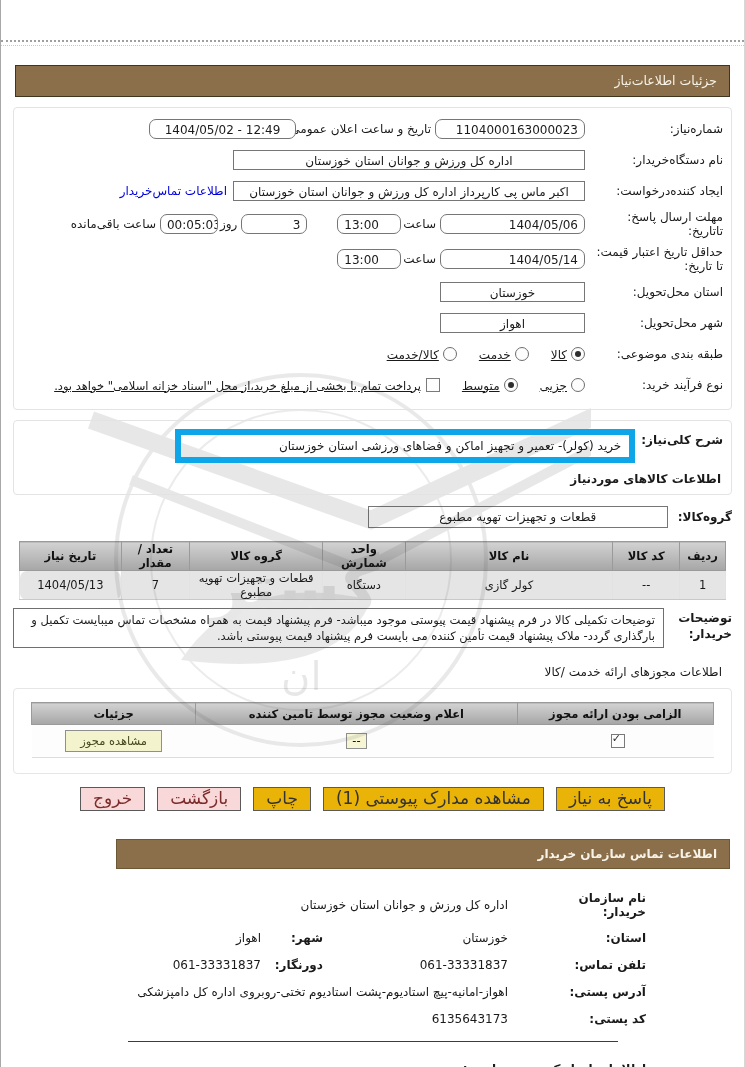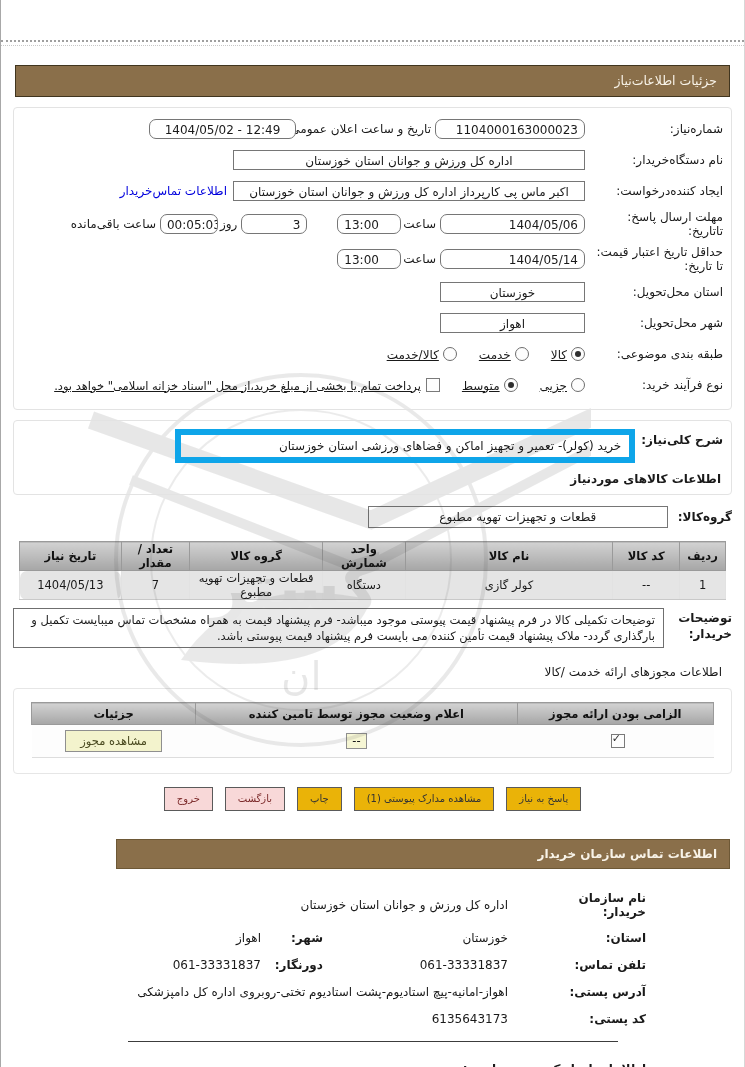--- a/index.html
+++ b/index.html
@@ -43,21 +43,21 @@
   .notes{margin:8px 12px 0 12px;display:flex;direction:rtl;align-items:stretch;}
   .noteslabel{font-weight:bold;width:68px;flex:0 0 68px;line-height:16px;padding-top:2px;}
   .notesbox{border:1px solid #6f6f6f;flex:1;padding:3px 8px;line-height:16px;font-size:11.5px;}
   .perm-title{margin:17px 22px 0 0;direction:rtl;}
   .perm-panel{margin:9px 12px 0 12px;border:1px solid #e6e6e6;border-radius:4px;padding:13px 17px 15px 17px;direction:rtl;}
   .perm-table{width:100%;direction:rtl;font-size:11.5px;}
   .perm-table td{background:#fdfdfd;border-bottom:1px solid #ddd;height:30px;text-align:center;vertical-align:middle;}
   .ybox{background:#f6f6d4;border:1px solid #8f8f8f;height:18px;line-height:18px;width:278px;margin:0 auto;text-align:right;padding:0 5px;direction:rtl;}
   .ybtn{display:inline-block;background:#f3f3cd;border:1px solid #8f8f8f;height:20px;line-height:20px;padding:0 14px;color:#4a4a21;cursor:pointer;}
   .actions{margin-top:13px;display:flex;direction:rtl;justify-content:center;gap:12px;}
-  .btn{border:1px solid #5a5a5a;height:22px;line-height:21px;padding:0 12px;font-size:10px;cursor:pointer;white-space:nowrap;}
+  .btn{border:1px solid #5a5a5a;height:22px;line-height:21px;padding:0 12px;font-size:17px;cursor:pointer;white-space:nowrap;}
   .btn-green{background:#eab308;color:#333;text-align:right;}
   .btn-pink{background:#f8d8d8;color:#7c2b2b;}
   .bar2{margin:28px 14px 0 115px;height:28px;line-height:28px;background:#8a6f4a;border:1px solid #6d5836;color:#f8f3e8;direction:rtl;padding:0 12px;font-weight:bold;font-size:12px;}
   .contact{direction:rtl;margin:22px 98px 0 0;}
   .crow{display:grid;grid-template-columns:138px 185px 62px auto;align-items:center;margin-bottom:10px;min-height:17px;}
   .clabel{font-weight:bold;padding-left:28px;}
   .cvalue{text-align:right;}
   .span3{grid-column:2 / 5;}
   .divider{width:490px;border-top:1px solid #3c3c3c;margin:14px auto 0 auto;}
   .creator-title{direction:rtl;margin:20px 98px 0 0;font-weight:bold;}

